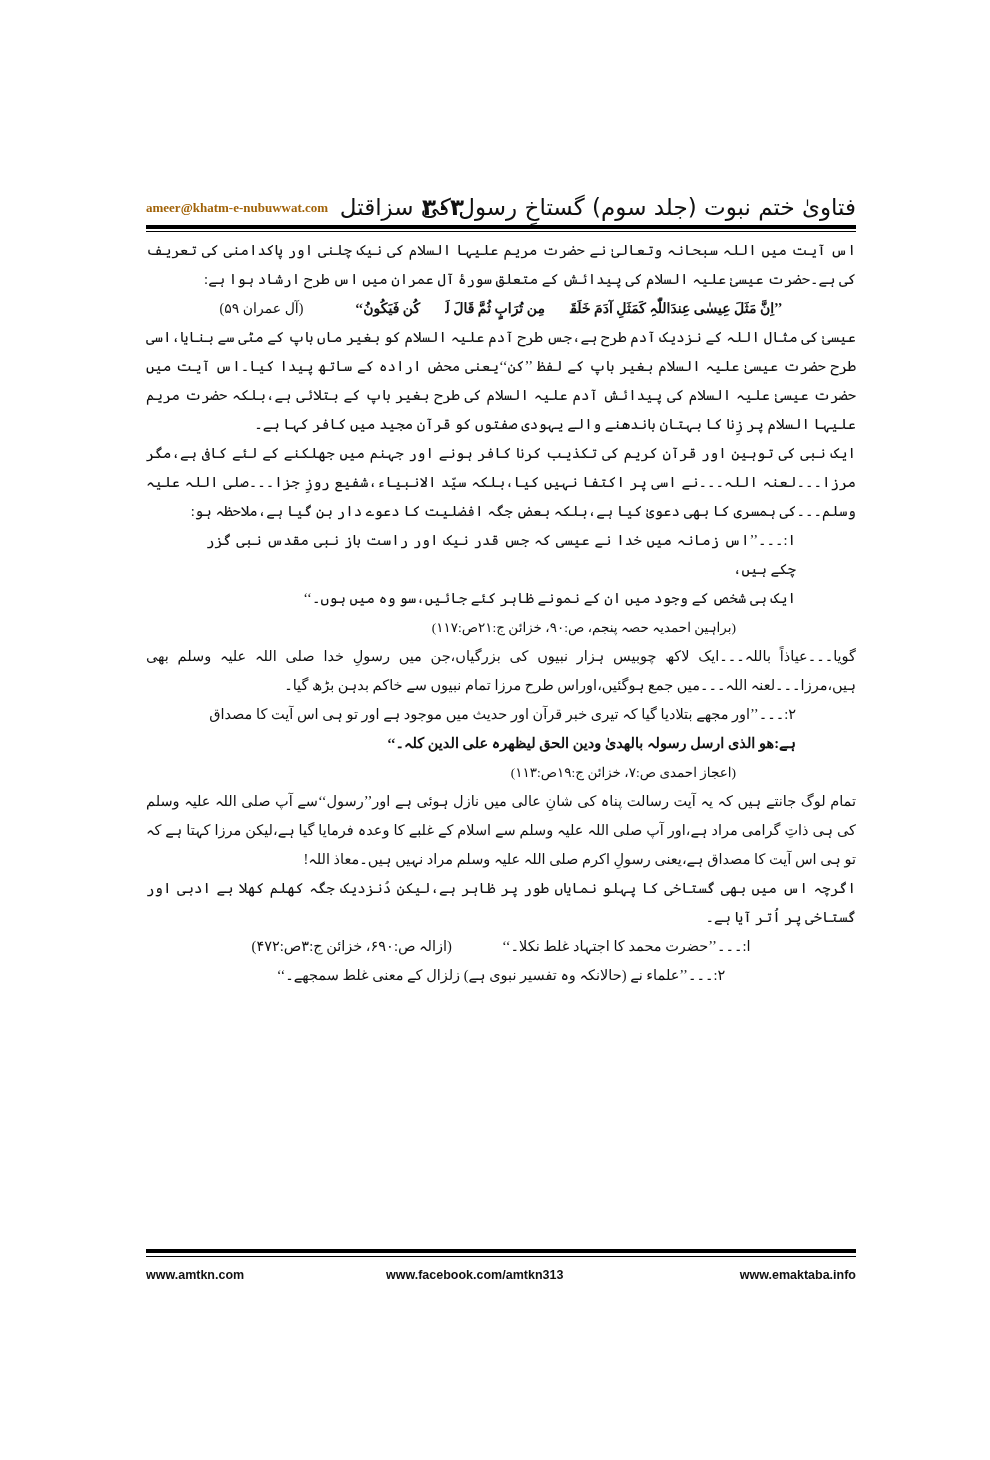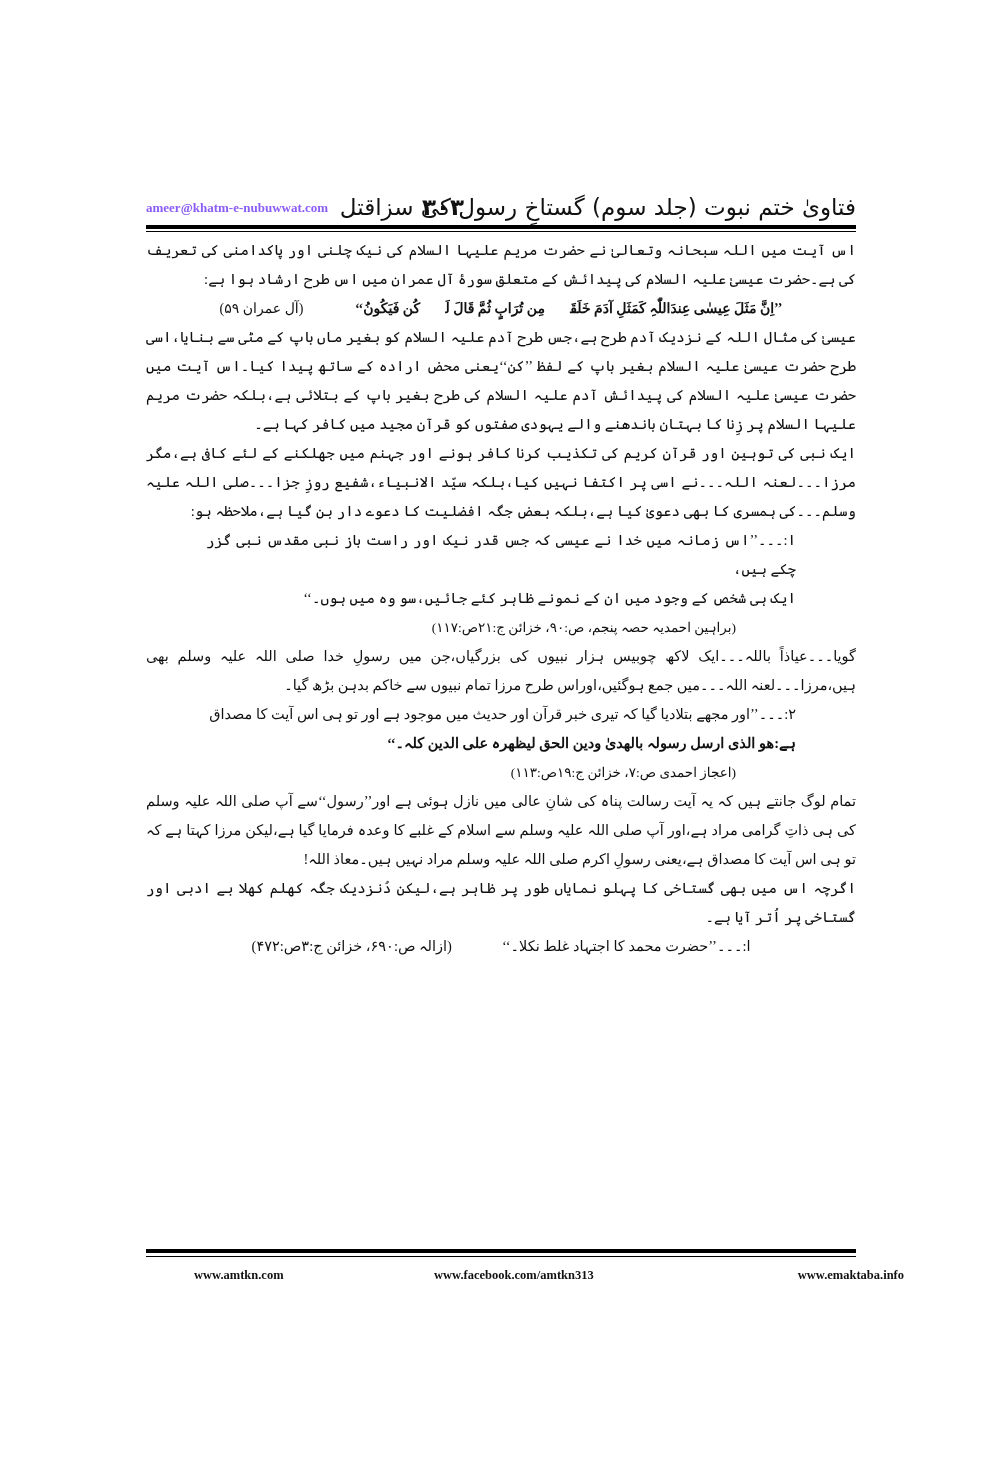--- a/index.html
+++ b/index.html
@@ -1,33 +1,33 @@
 <!DOCTYPE html>
 <html><head>
 <meta charset="utf-8">
 <style>
   html, body { margin:0; padding:0; background:#ffffff; }
   body { width:990px; height:1460px; position:relative; overflow:hidden; font-family:"DejaVu Sans", sans-serif; color:#111; }
   .page { position:absolute; left:146px; top:0; width:710px; height:1460px; }
   .hdr { position:absolute; top:196px; left:0; width:710px; height:24px; }
-  .hdr-email { position:absolute; left:0; top:4px; font-family:"Liberation Serif", serif; font-weight:bold; font-size:13px; color:#8b5cf6; }
+  .hdr-email { position:absolute; left:0; top:4px; font-family:"Liberation Serif", serif; font-weight:bold; font-size:13px; color:#a16207; }
   .hdr-page { position:absolute; left:276px; top:-2px; font-size:23px; font-weight:bold; direction:rtl; }
   .hdr-title { position:absolute; right:0; top:-2px; font-size:23px; direction:rtl; }
   .rule-thick { position:absolute; left:0; width:710px; height:4px; background:#000; }
   .rule-thin { position:absolute; left:0; width:710px; height:1px; background:#000; }
   .body { position:absolute; top:236px; left:0; width:710px; direction:rtl; text-align:justify; font-family:Liberation Serif, serif; font-size:14.5px; line-height:29px; }
   .p { margin:0; }
   .center { text-align:center; }
   .quote { padding-right:60px; padding-left:60px; }
   .cite { padding-right:120px; font-size:13.5px; }
   .ayah { text-align:center; font-weight:bold; font-size:14px; }
   .ayah .ref { margin-right:48px; font-weight:normal; }
   .bold { font-weight:bold; }
   .row-split { display:flex; justify-content:center; gap:50px; }
-  .ftr { position:absolute; top:1268px; left:0; width:710px; height:20px; font-family:Liberation Serif, serif; font-weight:bold; font-size:12.5px;margin-left:48px; }
+  .ftr { position:absolute; top:1268px; left:0; width:710px; height:20px; font-family:Liberation Sans, sans-serif; font-weight:bold; font-size:12.5px; }
   .ftr span { position:absolute; top:0; }
   .ftr .l { left:0; } .ftr .c { left:240px; } .ftr .r { right:0;text-align:center; }
 </style>
 </head>
 <body>
 
 <div class="page">
   <div class="hdr">
     <span class="hdr-email">ameer@khatm-e-nubuwwat.com</span>
     <span class="hdr-page">۳۰۳</span>
@@ -50,20 +50,21 @@
     <p class="p">گویا۔۔۔عیاذاً باللہ۔۔۔ایک لاکھ چوبیس ہزار نبیوں کی بزرگیاں،جن میں رسولِ خدا صلی اللہ علیہ وسلم بھی ہیں،مرزا۔۔۔لعنہ اللہ۔۔۔میں جمع ہوگئیں،اوراس طرح مرزا تمام نبیوں سے خاکم بدہن بڑھ گیا۔</p>
     <p class="p quote">۲:۔۔۔’’اور مجھے بتلادیا گیا کہ تیری خبر قرآن اور حدیث میں موجود ہے اور تو ہی اس آیت کا مصداق</p>
     <p class="p quote bold">ہے:ھو الذی ارسل رسولہ بالھدیٰ ودین الحق لیظھرہ علی الدین کلہ۔‘‘</p>
     <p class="p cite">(اعجاز احمدی ص:۷، خزائن ج:۱۹ص:۱۱۳)</p>
     <p class="p">تمام لوگ جانتے ہیں کہ یہ آیت رسالت پناہ کی شانِ عالی میں نازل ہوئی ہے اور’’رسول‘‘سے آپ صلی اللہ علیہ وسلم کی ہی ذاتِ گرامی مراد ہے،اور آپ صلی اللہ علیہ وسلم سے اسلام کے غلبے کا وعدہ فرمایا گیا ہے،لیکن مرزا کہتا ہے کہ تو ہی اس آیت کا مصداق ہے،یعنی رسولِ اکرم صلی اللہ علیہ وسلم مراد نہیں ہیں۔معاذ اللہ!</p>
     <p class="p">اگرچہ اس میں بھی گستاخی کا پہلو نمایاں طور پر ظاہر ہے،لیکن دُنزدیک جگہ کھلم کھلا بے ادبی اور گستاخی پر اُتر آیا ہے۔</p>
     <p class="p row-split">
       <span>ا:۔۔۔’’حضرت محمد کا اجتہاد غلط نکلا۔‘‘</span>
       <span>(ازالہ ص:۶۹۰، خزائن ج:۳ص:۴۷۲)</span>
     </p>
+    <p class="p center">۲:۔۔۔’’علماء نے (حالانکہ وہ تفسیر نبوی ہے) زلزال کے معنی غلط سمجھے۔‘‘</p>
   </div>
 
   <div class="rule-thick" style="top:1249px;"></div>
   <div class="rule-thin" style="top:1256px;"></div>
   <div class="ftr">
     <span class="l">www.amtkn.com</span>
     <span class="c">www.facebook.com/amtkn313</span>
     <span class="r">www.emaktaba.info</span>
   </div>
 </div>

